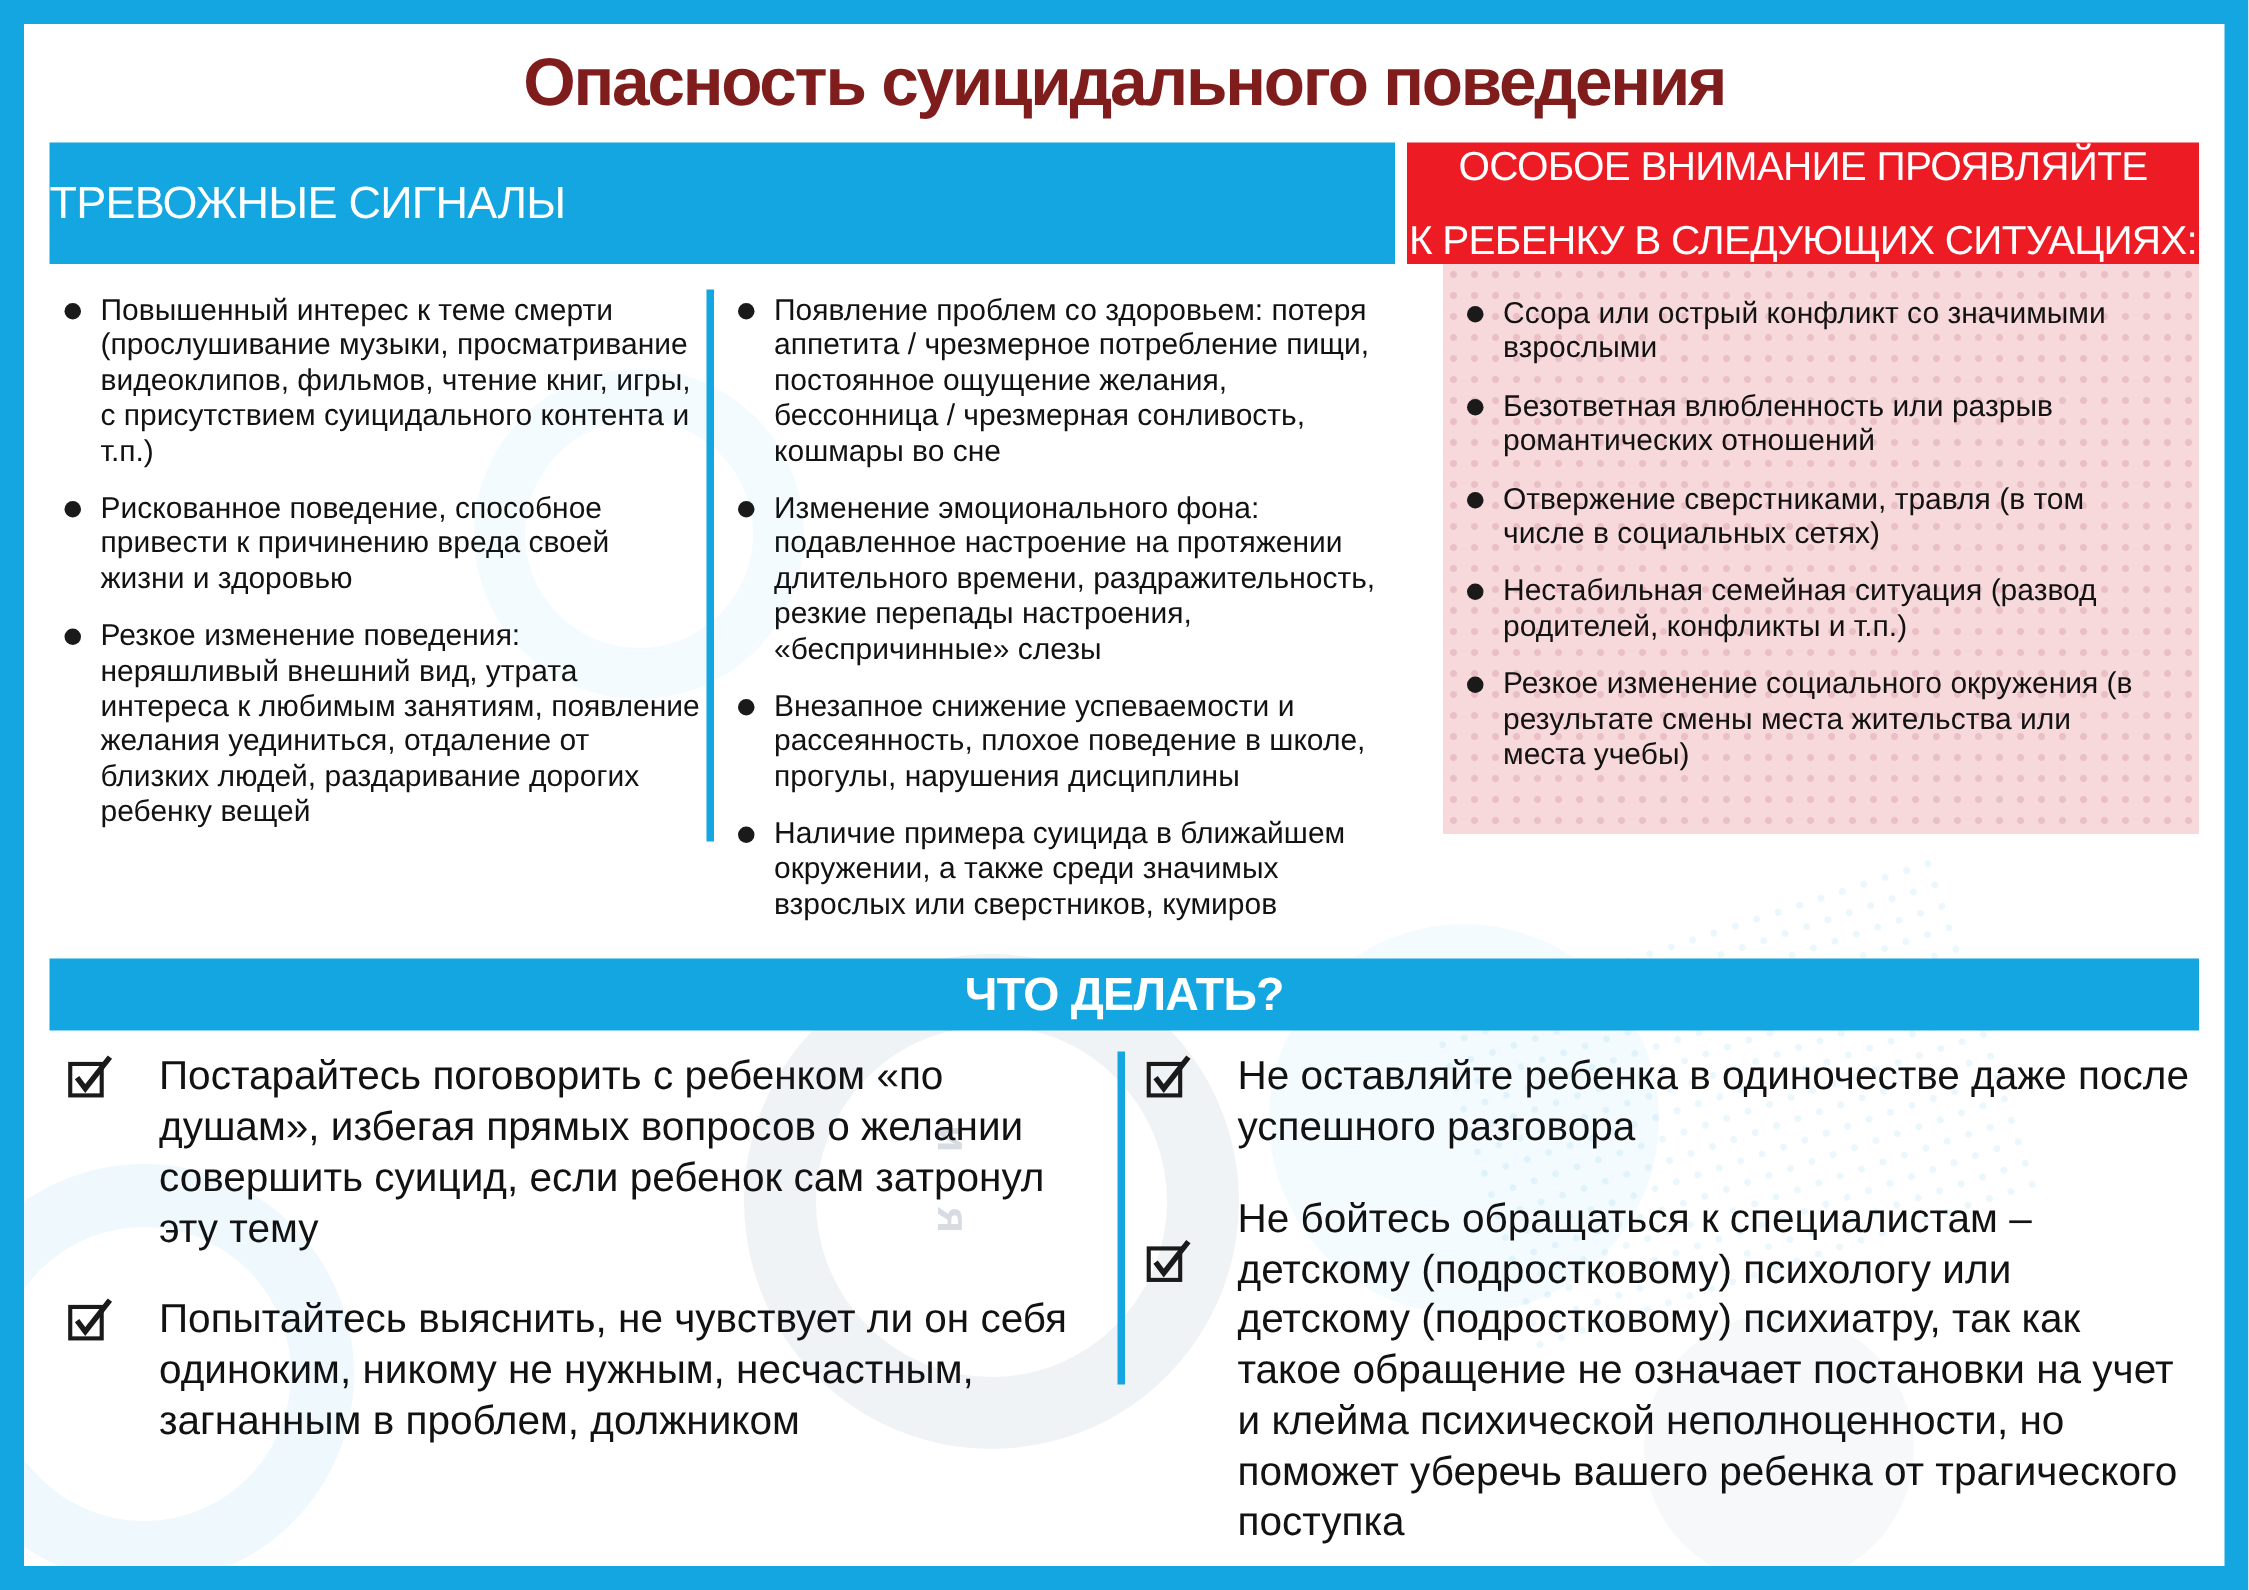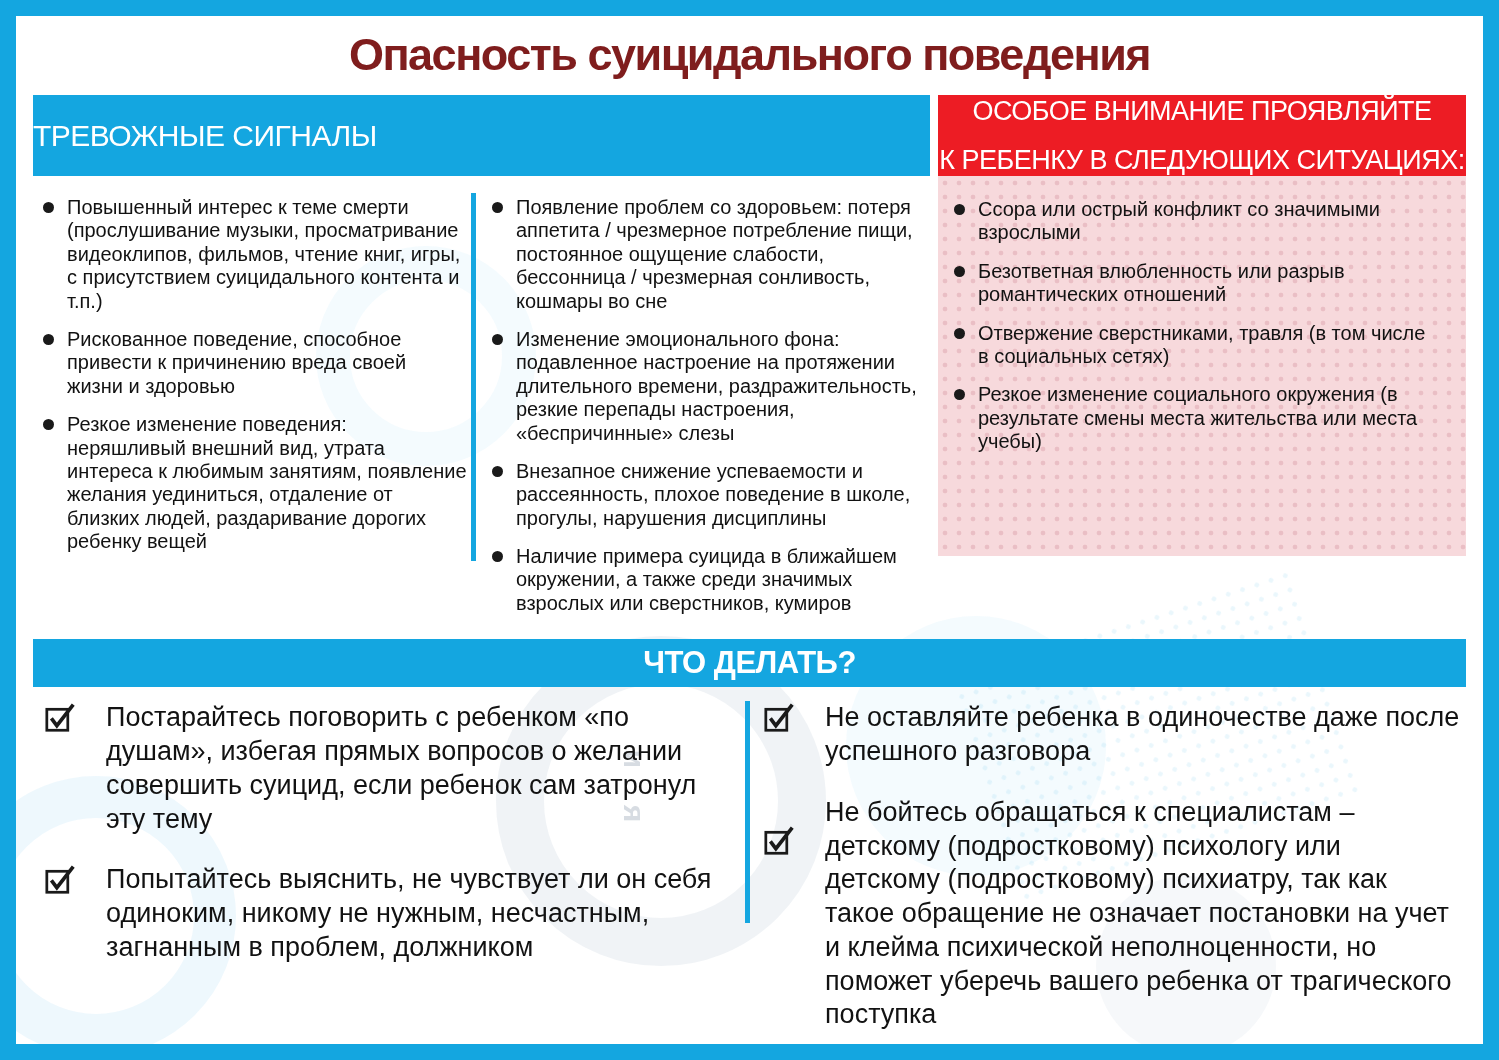--- a/index.html
+++ b/index.html
@@ -50,20 +50,21 @@
   .signals{flex:0 0 897px;display:flex}
   .sig-col{padding:20px 4px 0 10px}
   .sig-col-1{width:438px}
   .sig-divider{width:5px;background:var(--blue);margin-top:17px;height:368px;flex:none}
   .sig-col-2{flex:1;padding-left:16px}
   .pink-panel{
     flex:1;height:380px;background-color:var(--pink);
     background-image:radial-gradient(rgba(205,130,142,.30) 2px, transparent 2.7px);
     background-size:14px 14px;
     padding:22px 28px 0 16px;
+    margin-left:24px;
   }
   .li{display:flex;gap:13px;font-size:20px;line-height:1.17;margin-bottom:15px;color:#121212}
   .dot{width:11px;height:11px;border-radius:50%;background:#1a1a1a;flex:none;margin-top:6px}
 
   .todo-bar{
     margin-top:9px;height:48px;background:var(--blue);color:#fff;
     display:flex;align-items:center;justify-content:center;
     font-size:31px;font-weight:bold;letter-spacing:-.5px;
   }
 
@@ -128,21 +129,21 @@
           </div>
           <div class="li">
             <span class="dot"></span>
             <span>Резкое изменение поведения: неряшливый внешний вид, утрата интереса к любимым занятиям, появление желания уединиться, отдаление от близких людей, раздаривание дорогих ребенку вещей</span>
           </div>
         </div>
         <div class="sig-divider"></div>
         <div class="sig-col sig-col-2">
           <div class="li">
             <span class="dot"></span>
-            <span>Появление проблем со здоровьем: потеря аппетита / чрезмерное потребление пищи, постоянное ощущение слабости, бессонница / чрезмерная сонливость, кошмары во сне</span>
+            <span>Появление проблем со здоровьем: потеря аппетита / чрезмерное потребление пищи, постоянное ощущение желания, бессонница / чрезмерная сонливость, кошмары во сне</span>
           </div>
           <div class="li">
             <span class="dot"></span>
             <span>Изменение эмоционального фона: подавленное настроение на протяжении длительного времени, раздражительность, резкие перепады настроения, «беспричинные» слезы</span>
           </div>
           <div class="li">
             <span class="dot"></span>
             <span>Внезапное снижение успеваемости и рассеянность, плохое поведение в школе, прогулы, нарушения дисциплины</span>
           </div>
           <div class="li">
@@ -157,20 +158,24 @@
           <span class="dot"></span>
           <span>Ссора или острый конфликт со значимыми взрослыми</span>
         </div>
         <div class="li">
           <span class="dot"></span>
           <span>Безответная влюбленность или разрыв романтических отношений</span>
         </div>
         <div class="li">
           <span class="dot"></span>
           <span>Отвержение сверстниками, травля (в том числе в социальных сетях)</span>
+        </div>
+        <div class="li">
+          <span class="dot"></span>
+          <span>Нестабильная семейная ситуация (развод родителей, конфликты и т.п.)</span>
         </div>
         <div class="li">
           <span class="dot"></span>
           <span>Резкое изменение социального окружения (в результате смены места жительства или места учебы)</span>
         </div>
       </div>
     </div>
 
     <div class="todo-bar">ЧТО ДЕЛАТЬ?</div>
 

